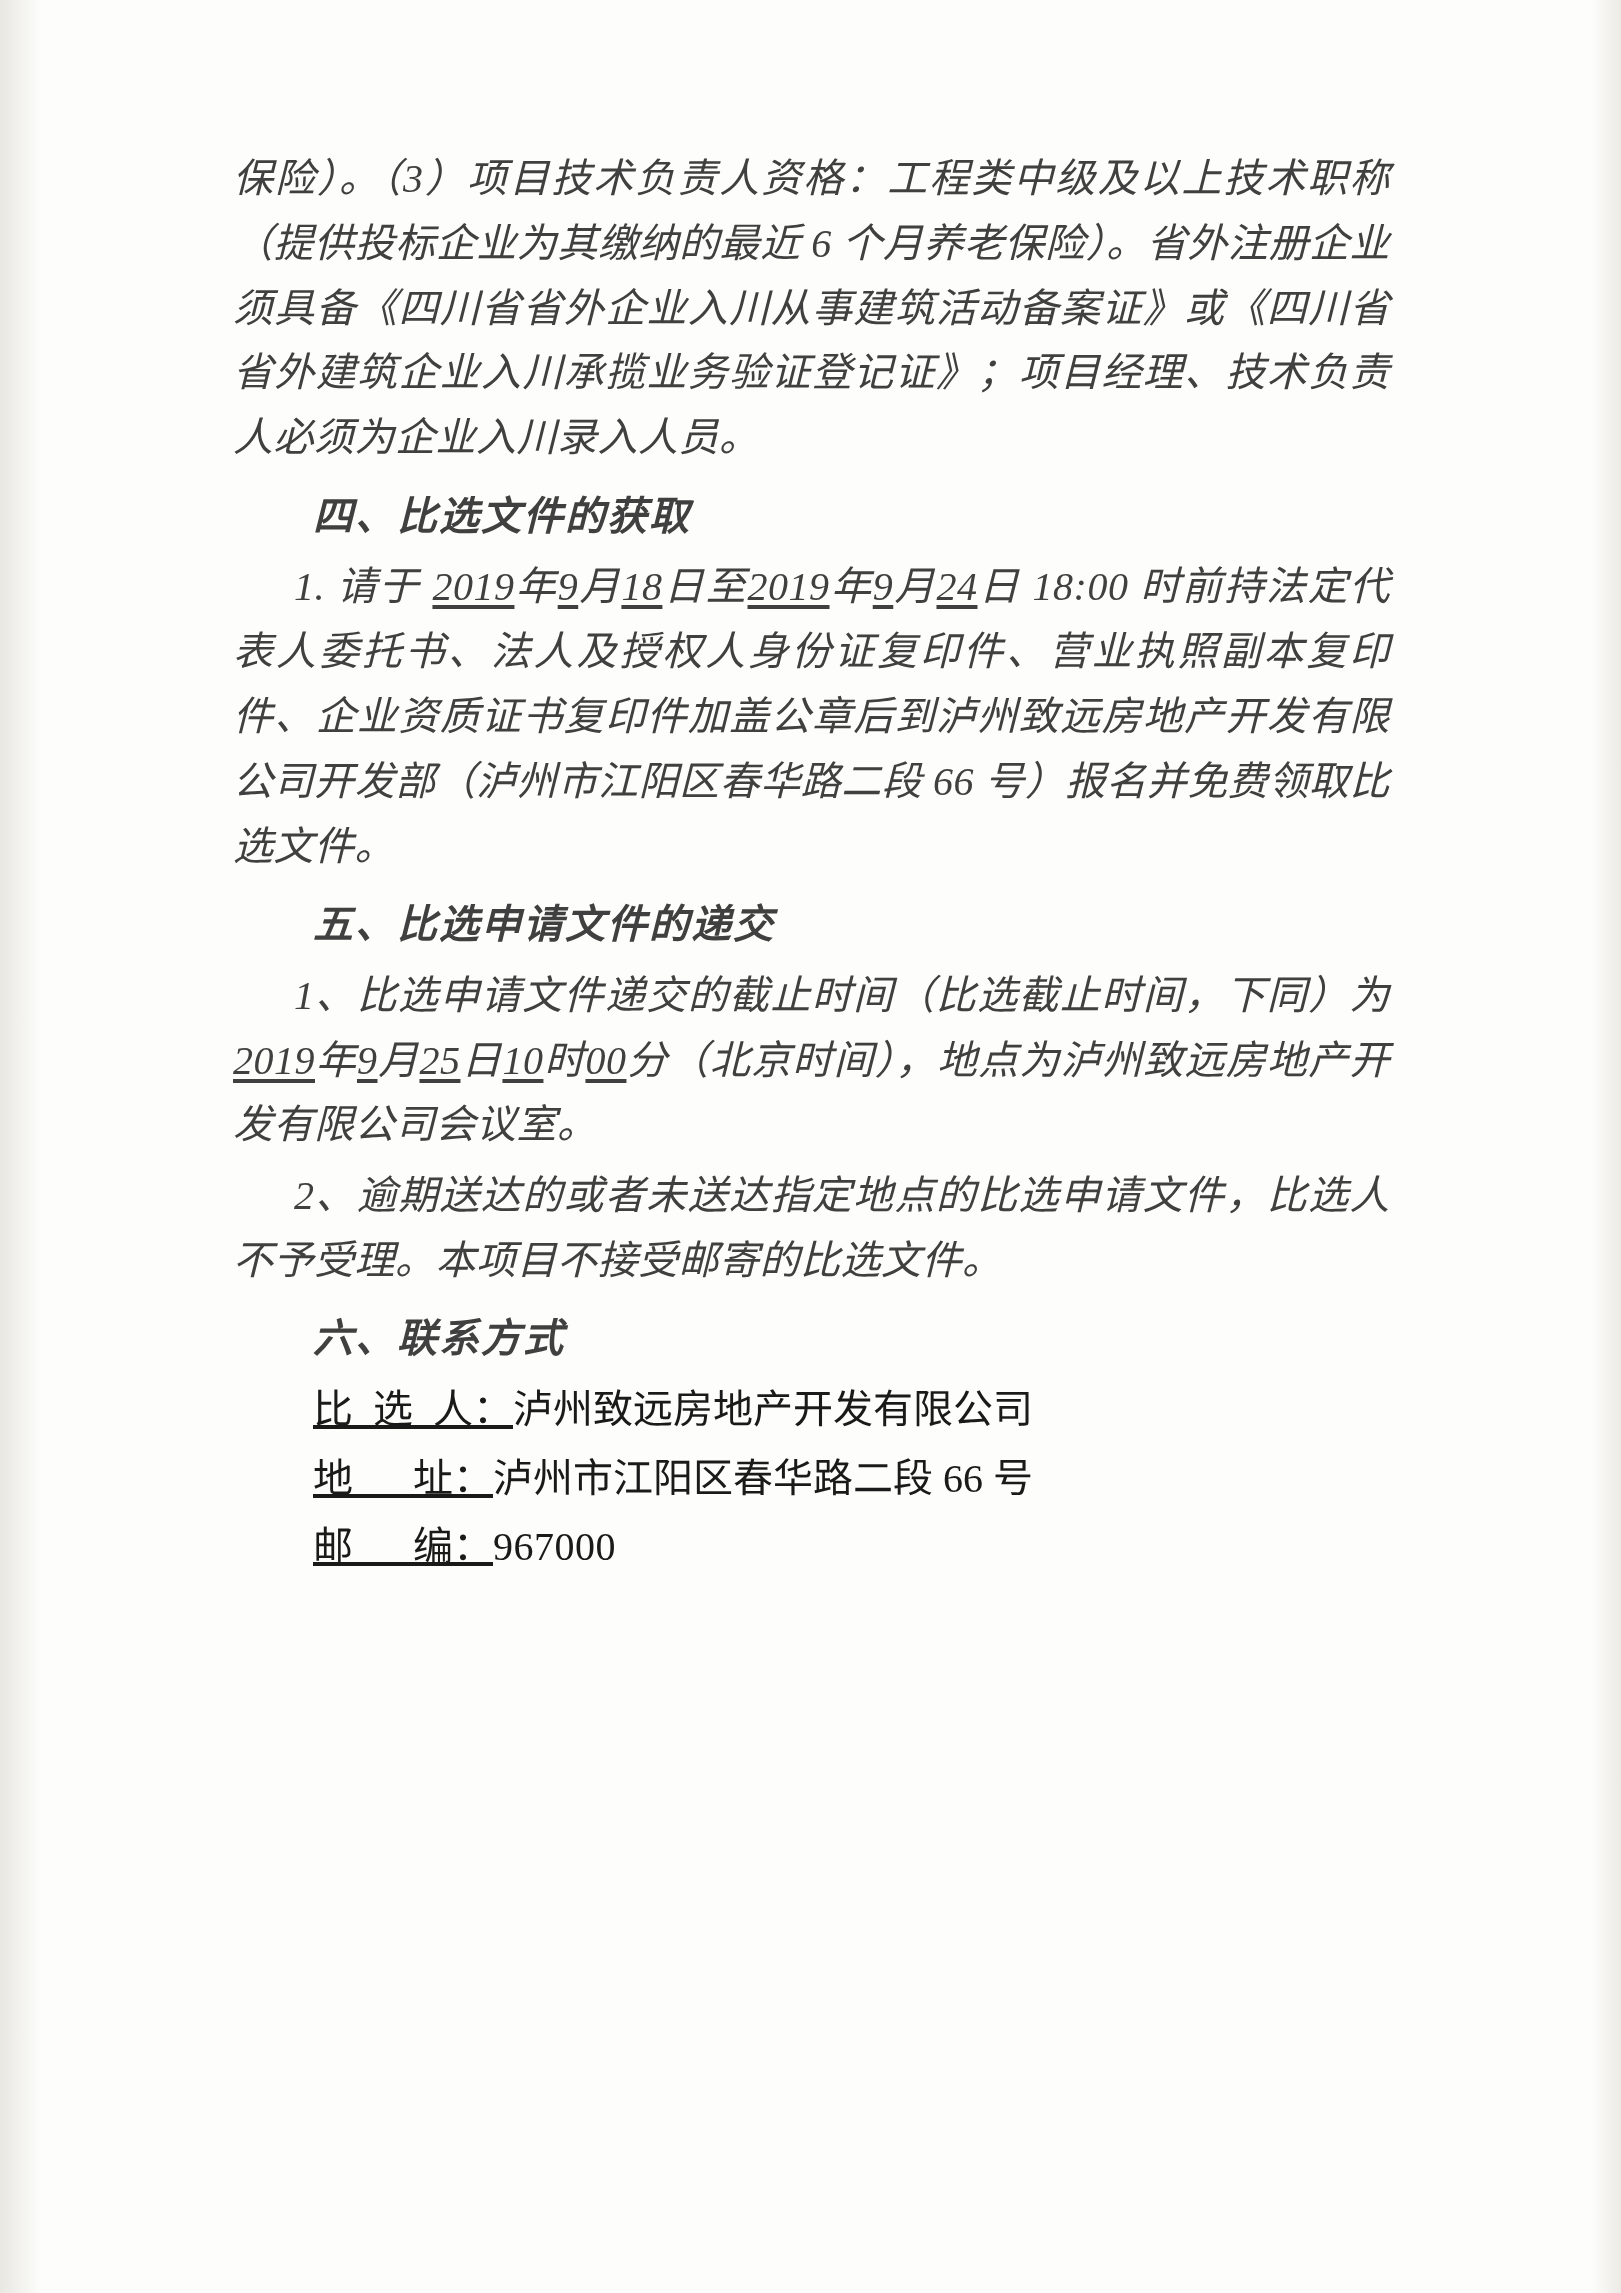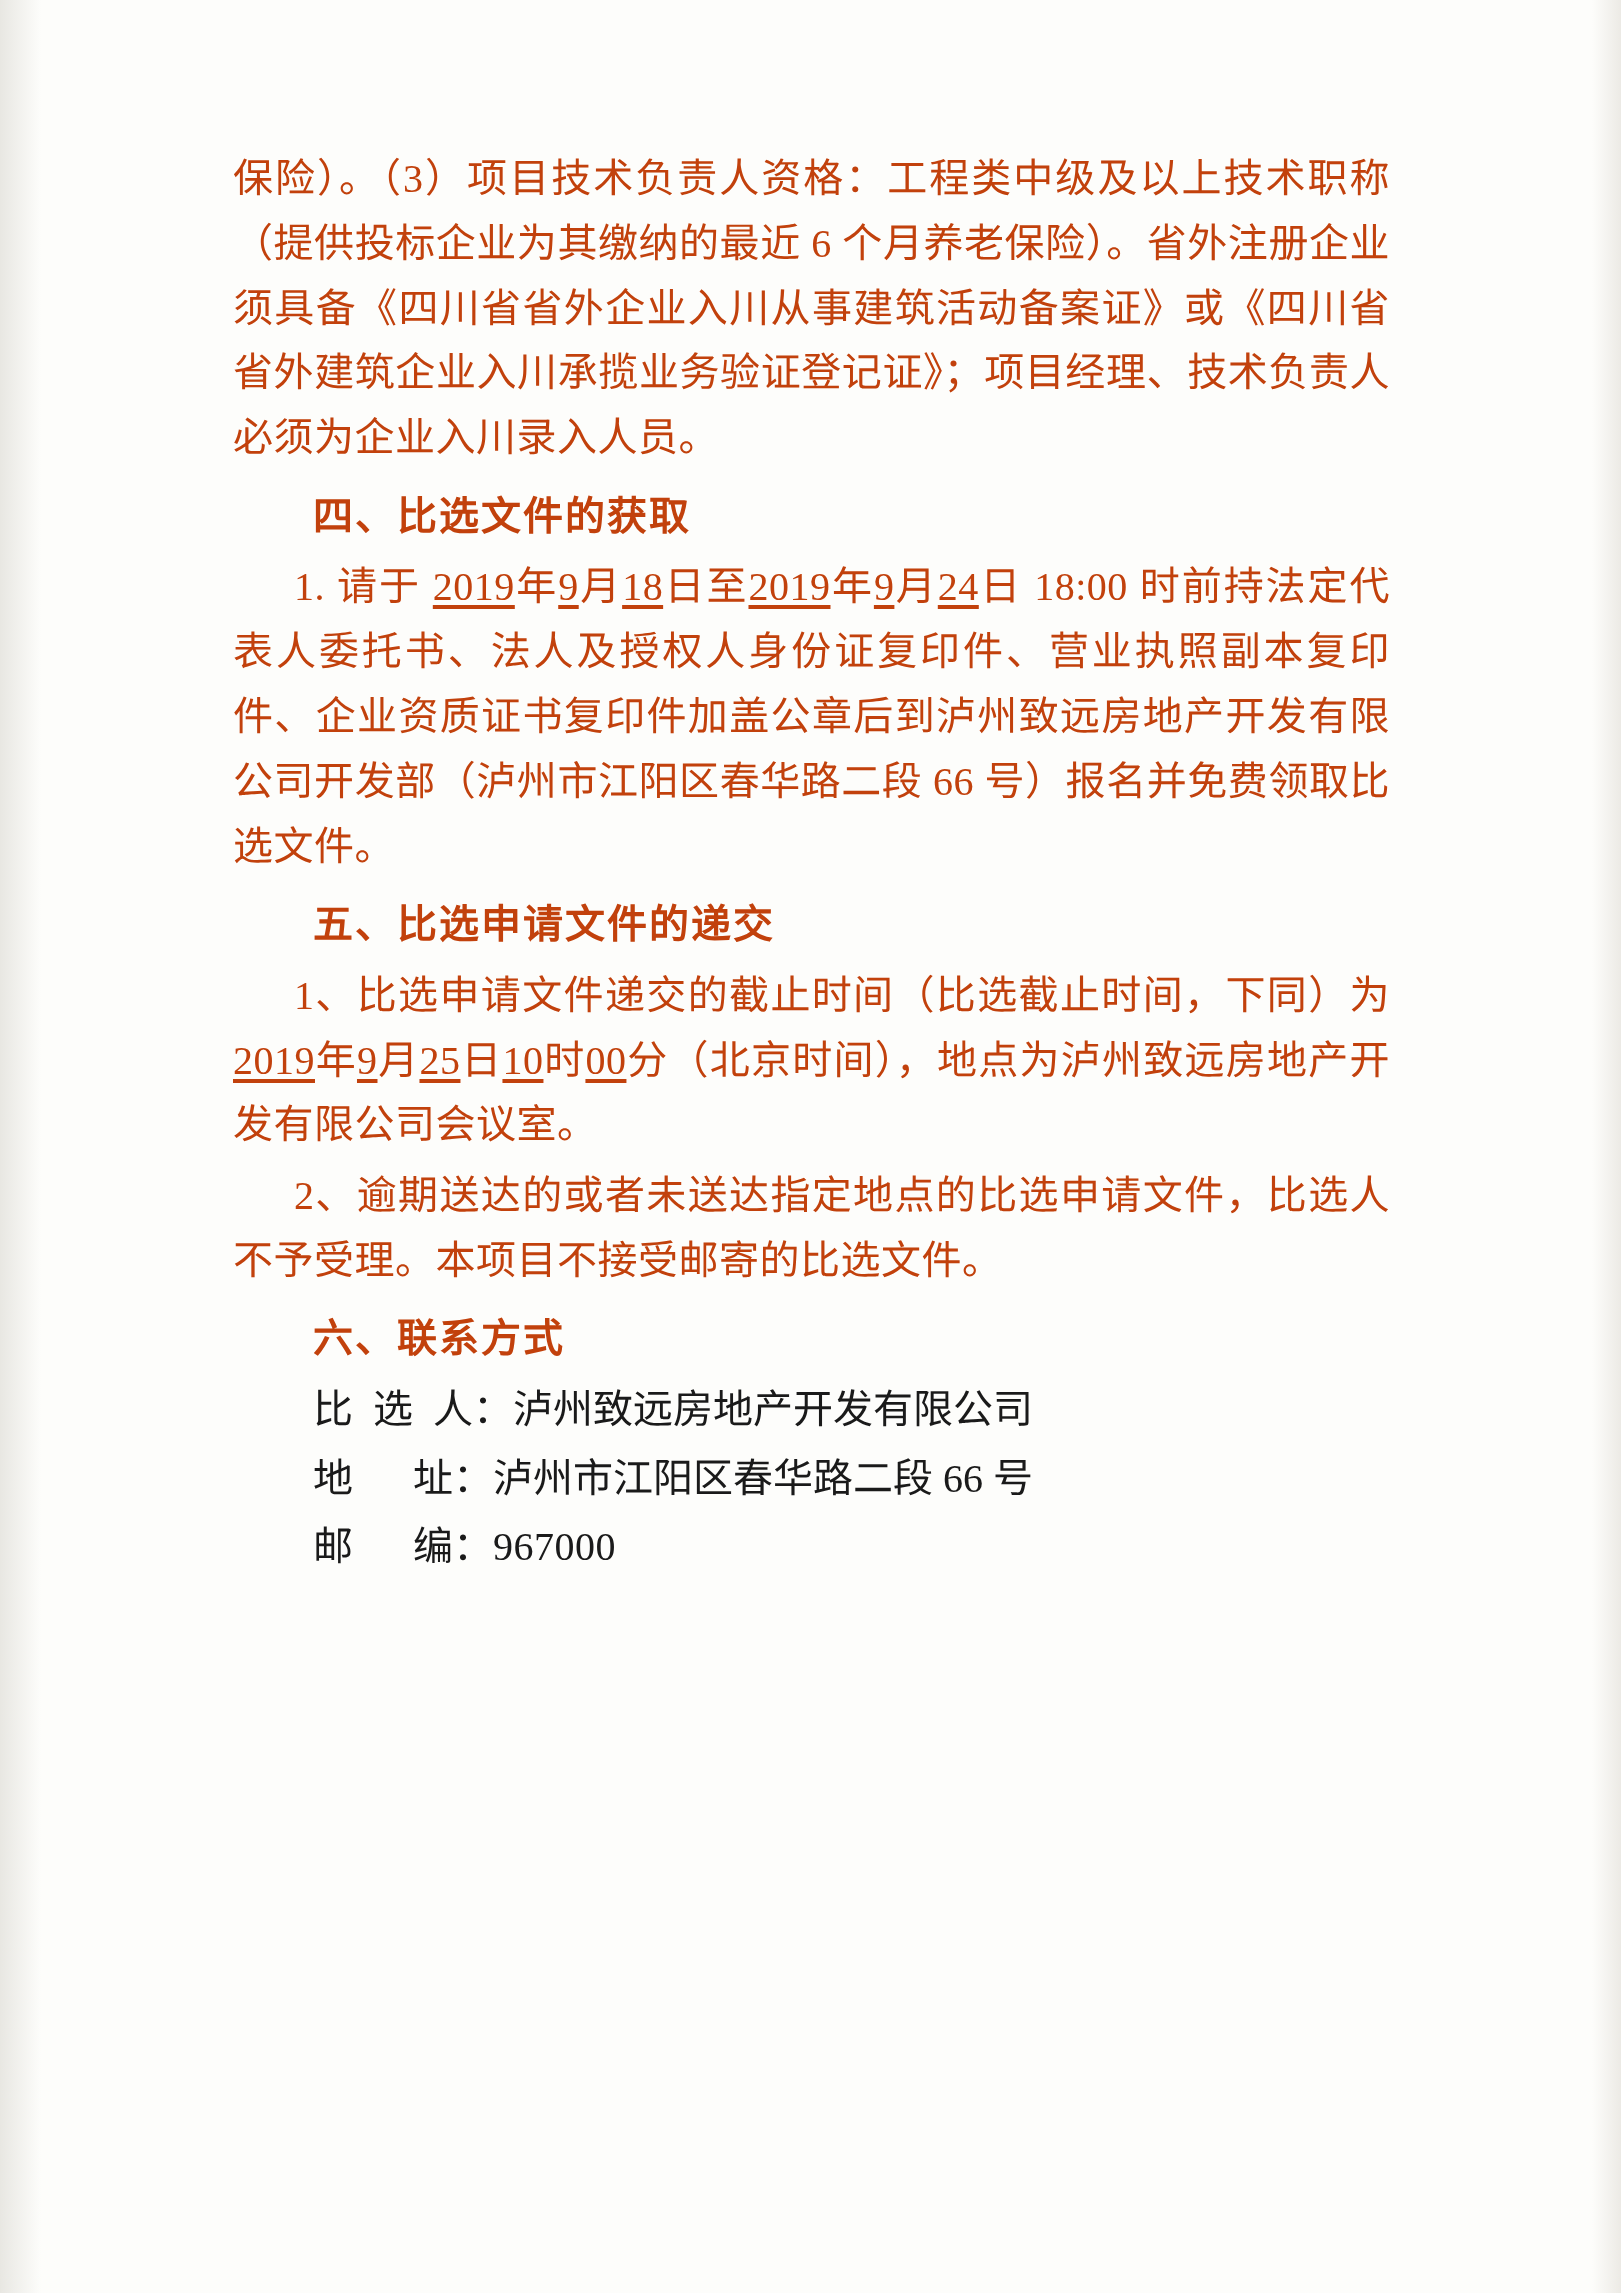--- a/index.html
+++ b/index.html
@@ -43,21 +43,22 @@
     top: 147px;
     width: 1157px;
   }
   p {
     margin: 0 0 5.9px 0;
     font-size: 40px;
     line-height: 1.62;
     letter-spacing: 0.5px;
     text-align: justify;
     text-justify: inter-ideograph;
-    color: #c2410c;
+    color: #404040;
+    font-style: italic;
   }
   .body-para {
     text-indent: 0;
   }
   .indent2 {
     text-indent: 80px;
   }
   .indent-small {
     text-indent: 61px;
   }
@@ -78,21 +79,21 @@
     letter-spacing: 0.5px;
   }
   .contact-line {
     display: block;
     font-size: 40px;
     line-height: 1.62;
     margin: 0 0 3.9px 0;
     text-indent: 80px;
     white-space: pre;
   }
-  .sp { letter-spacing: 0; }
+  .sp { letter-spacing: 0; text-decoration: underline; }
 </style>
 </head>
 <body>
 
 <div class="page">
   <div class="content">
 
     <p class="body-para">保险）。（3）项目技术负责人资格：工程类中级及以上技术职称（提供投标企业为其缴纳的最近 6 个月养老保险）。省外注册企业须具备《四川省省外企业入川从事建筑活动备案证》或《四川省省外建筑企业入川承揽业务验证登记证》；项目经理、技术负责人必须为企业入川录入人员。</p>
 
 

